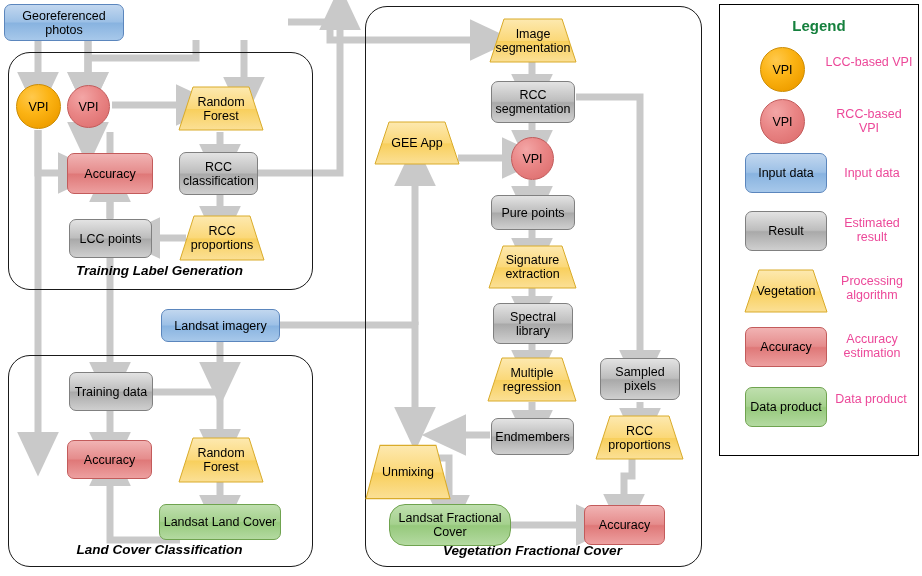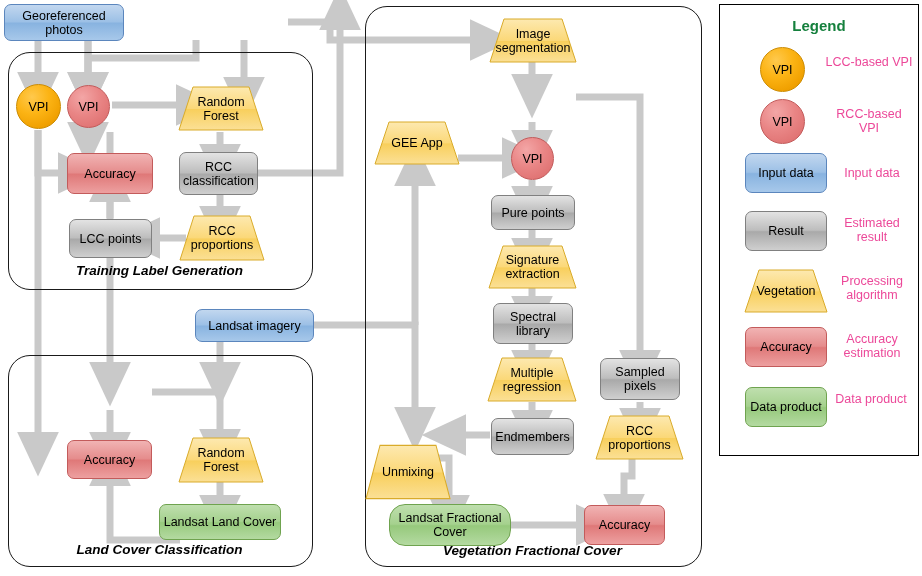--- a/index.html
+++ b/index.html
@@ -188,24 +188,27 @@
     <span>LCC points</span>
   </div>
 
   <div class="node trap" style="left:179px;top:215px;width:86px;height:46px;">
     <svg class="trapbg" viewBox="0 0 86 46" preserveAspectRatio="none">
       <polygon points="15,1 71,1 85,45 1,45" fill="url(#gtrap1)" stroke="#d9ab2a" stroke-width="1"></polygon>
     </svg>
     <span>RCC proportions</span>
   </div>
 
-  <div class="node rrect blue" style="left:161px;top:309px;width:119px;height:33px;margin-left:34px;">
+  <div class="node rrect blue" style="left:161px;top:309px;width:119px;height:33px;">
     <span>Landsat imagery</span>
   </div>
 
+  <div class="node rrect grey" style="left:69px;top:372px;width:84px;height:39px;">
+    <span>Training data</span>
+  </div>
 
   <div class="node rrect red" style="left:67px;top:440px;width:85px;height:39px;">
     <span>Accuracy</span>
   </div>
 
   <div class="node trap" style="left:178px;top:437px;width:86px;height:46px;">
     <svg class="trapbg" viewBox="0 0 86 46" preserveAspectRatio="none">
       <polygon points="15,1 71,1 85,45 1,45" fill="url(#gtrap1)" stroke="#d9ab2a" stroke-width="1"></polygon>
     </svg>
     <span>Random Forest</span>
@@ -215,20 +218,23 @@
     <span>Landsat Land Cover</span>
   </div>
 
   <div class="node trap" style="left:489px;top:18px;width:88px;height:45px;">
     <svg class="trapbg" viewBox="0 0 88 45" preserveAspectRatio="none">
       <polygon points="15,1 73,1 87,44 1,44" fill="url(#gtrap1)" stroke="#d9ab2a" stroke-width="1"></polygon>
     </svg>
     <span>Image segmentation</span>
   </div>
 
+  <div class="node rrect grey" style="left:491px;top:81px;width:84px;height:42px;">
+    <span>RCC segmentation</span>
+  </div>
 
   <div class="node trap" style="left:374px;top:121px;width:86px;height:44px;">
     <svg class="trapbg" viewBox="0 0 86 44" preserveAspectRatio="none">
       <polygon points="15,1 71,1 85,43 1,43" fill="url(#gtrap1)" stroke="#d9ab2a" stroke-width="1"></polygon>
     </svg>
     <span>GEE App</span>
   </div>
 
   <div class="node circ pink" style="left:511px;top:137px;width:43px;height:43px;">
     <span>VPI</span>

